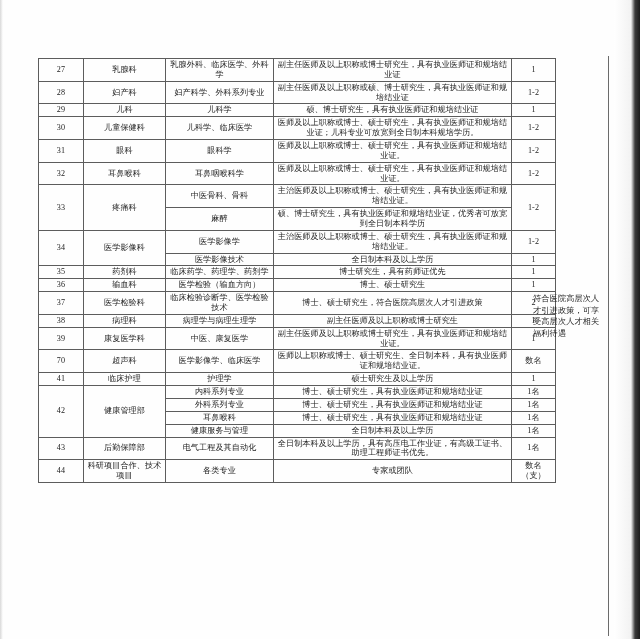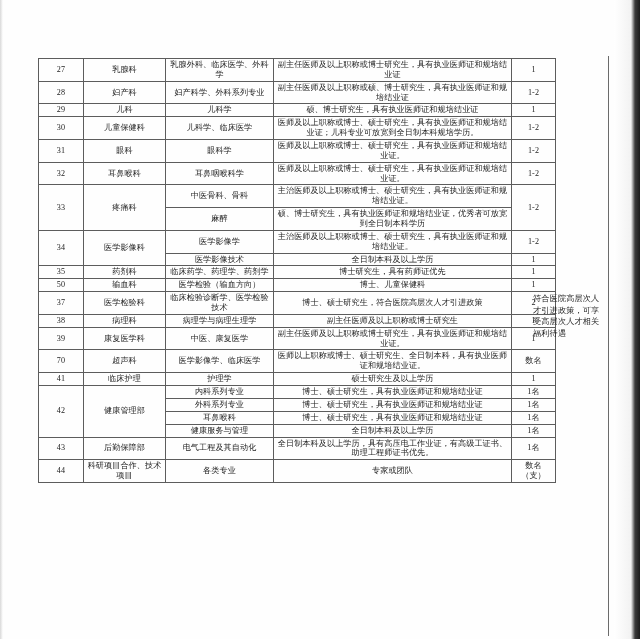--- a/index.html
+++ b/index.html
@@ -178,25 +178,25 @@
         <tr>
           <td class="c-no" rowspan="1">35</td>
           <td class="c-dept" rowspan="1">药剂科</td>
           <td class="c-major">临床药学、药理学、药剂学</td>
           <td class="c-req">
             <div class="req-text">博士研究生，具有药师证优先</div>
           </td>
           <td class="c-cnt">1</td>
         </tr>
         <tr>
-          <td class="c-no" rowspan="1">50</td>
+          <td class="c-no" rowspan="1">36</td>
           <td class="c-dept" rowspan="1">输血科</td>
           <td class="c-major">医学检验（输血方向）</td>
           <td class="c-req">
-            <div class="req-text">博士、儿童保健科</div>
+            <div class="req-text">博士、硕士研究生</div>
           </td>
           <td class="c-cnt">1</td>
         </tr>
         <tr>
           <td class="c-no" rowspan="1">37</td>
           <td class="c-dept" rowspan="1">医学检验科</td>
           <td class="c-major">临床检验诊断学、医学检验技术</td>
           <td class="c-req">
             <div class="req-text">博士、硕士研究生，符合医院高层次人才引进政策</div>
           </td>

